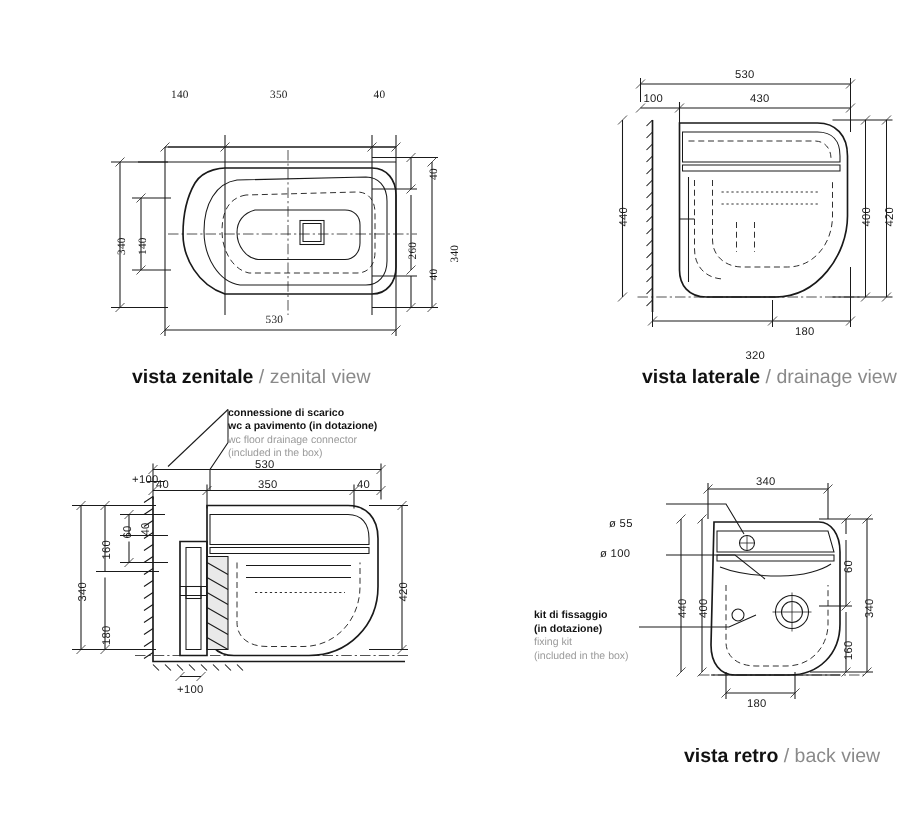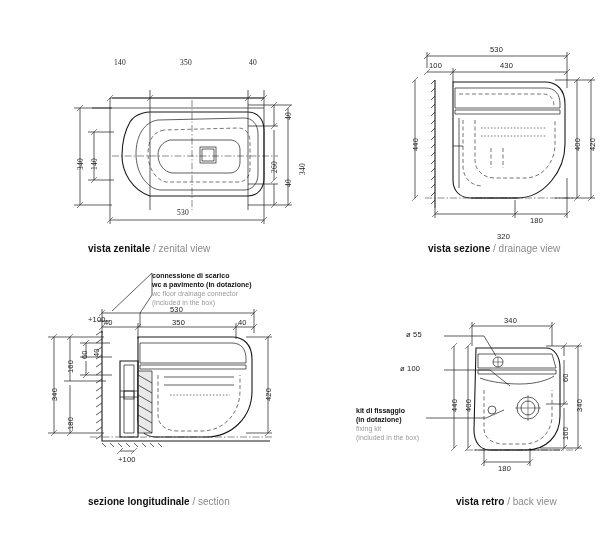--- a/index.html
+++ b/index.html
@@ -7,21 +7,21 @@
     width:614px;height:558px;
     background:#ffffff;
     font-family:"Liberation Sans", sans-serif;
     color:#1a1a1a;
     overflow:hidden;
   }
   .sheet{position:relative;width:614px;height:558px;}
   .panel{position:absolute;}
   .cap{
     position:absolute;
-    font-size:10px;
+    font-size:13px;
     white-space:nowrap;
   }
   .cap b{font-weight:bold;color:#111;}
   .cap i{font-style:normal;color:#8a8a8a;}
   .dim{
     position:absolute;
     font-size:7.5px;
     color:#1a1a1a;
     white-space:nowrap;
     letter-spacing:0.2px;
@@ -149,21 +149,21 @@
     <div class="dim" style="left:85px;top:-3px;">530</div>
     <div class="dim" style="left:95px;top:13px;">430</div>
     <div class="dim" style="left:24px;top:13px;">100</div>
     <div class="dim vert" style="left:6px;top:103px;">440</div>
     <div class="dim vert" style="left:168px;top:103px;">400</div>
     <div class="dim vert" style="left:183px;top:103px;">420</div>
     <div class="dim" style="left:56px;top:184px;margin-left:36px;">320</div>
     <div class="dim" style="left:125px;top:168px;">180</div>
   </div>
   <div class="cap" style="left:428px;top:243px;">
-    <b>vista sezione</b><i> / </i><i>drainage view</i>
+    <b>vista laterale</b><i> / </i><i>drainage view</i>
   </div>
 
   <div class="panel" style="left:40px;top:265px;width:270px;height:215px;">
     <svg width="270" height="215" viewBox="0 0 270 215">
 
       <path class="ln" d="M112 8 L112 30 L100 48 L100 62"></path>
       <path class="ln" d="M72 46 L112 8"></path>
 
       <path class="ln" d="M62 48 L214 48"></path>
       <path class="ln-x" d="M59 51 L65 45 M211 51 L217 45"></path>
@@ -221,23 +221,20 @@
     <div class="dim" style="left:78px;top:190px;">+<span>100</span></div>
   </div>
 
   <div class="note" style="left:152px;top:271px;">
     <span class="n1">connessione di scarico</span>
     <span class="n1">wc a pavimento (in dotazione)</span>
     <span class="n2">wc floor drainage connector</span>
     <span class="n2">(included in the box)</span>
   </div>
 
-  <div class="cap" style="left:88px;top:496px;">
-    <b>sezione longitudinale</b><i> / </i><i>section</i>
-  </div>
 
   <div class="panel" style="left:380px;top:312px;width:215px;height:170px;">
     <svg width="215" height="170" viewBox="0 0 215 170">
 
       <path class="ln" d="M92 14 L172 14"></path>
       <path class="ln-x" d="M89 17 L95 11 M169 17 L175 11"></path>
       <path class="ln" d="M92 10 L92 34 M172 10 L172 34"></path>
 
       <path class="ln" d="M184 34 L184 44 M184 48 L184 92 M184 96 L184 136 M198 34 L198 136"></path>
       <path class="ln-x" d="M181 37 L187 31 M181 95 L187 89 M181 139 L187 133 M195 37 L201 31 M195 139 L201 133"></path>
@@ -263,21 +260,21 @@
 
       <circle class="ln" cx="118" cy="50" r="5"></circle>
       <circle class="ln" cx="148" cy="96" r="11"></circle>
       <circle class="ln" cx="148" cy="96" r="7"></circle>
       <circle class="ln" cx="112" cy="98" r="4"></circle>
       <path class="ln-x" d="M113 50 L123 50 M118 45 L118 55"></path>
       <path class="ln-x" d="M135 96 L161 96 M148 83 L148 109"></path>
       <path class="ln-cen" d="M86 138 L196 138"></path>
       <path class="ln" d="M94 138 L180 138"></path>
     </svg>
-    <div class="dim" style="left:26px;top:18px;">ø 55</div>
+    <div class="dim" style="left:26px;top:32px;">ø 55</div>
     <div class="dim" style="left:20px;top:52px;">ø 100</div>
     <div class="dim" style="left:124px;top:4px;">340</div>
     <div class="dim vert" style="left:181px;top:70px;">60</div>
     <div class="dim vert" style="left:70px;top:100px;">440</div>
     <div class="dim vert" style="left:84px;top:100px;">400</div>
     <div class="dim vert" style="left:181px;top:128px;">160</div>
     <div class="dim vert" style="left:195px;top:100px;">340</div>
     <div class="dim" style="left:118px;top:152px;">180</div>
   </div>
 

